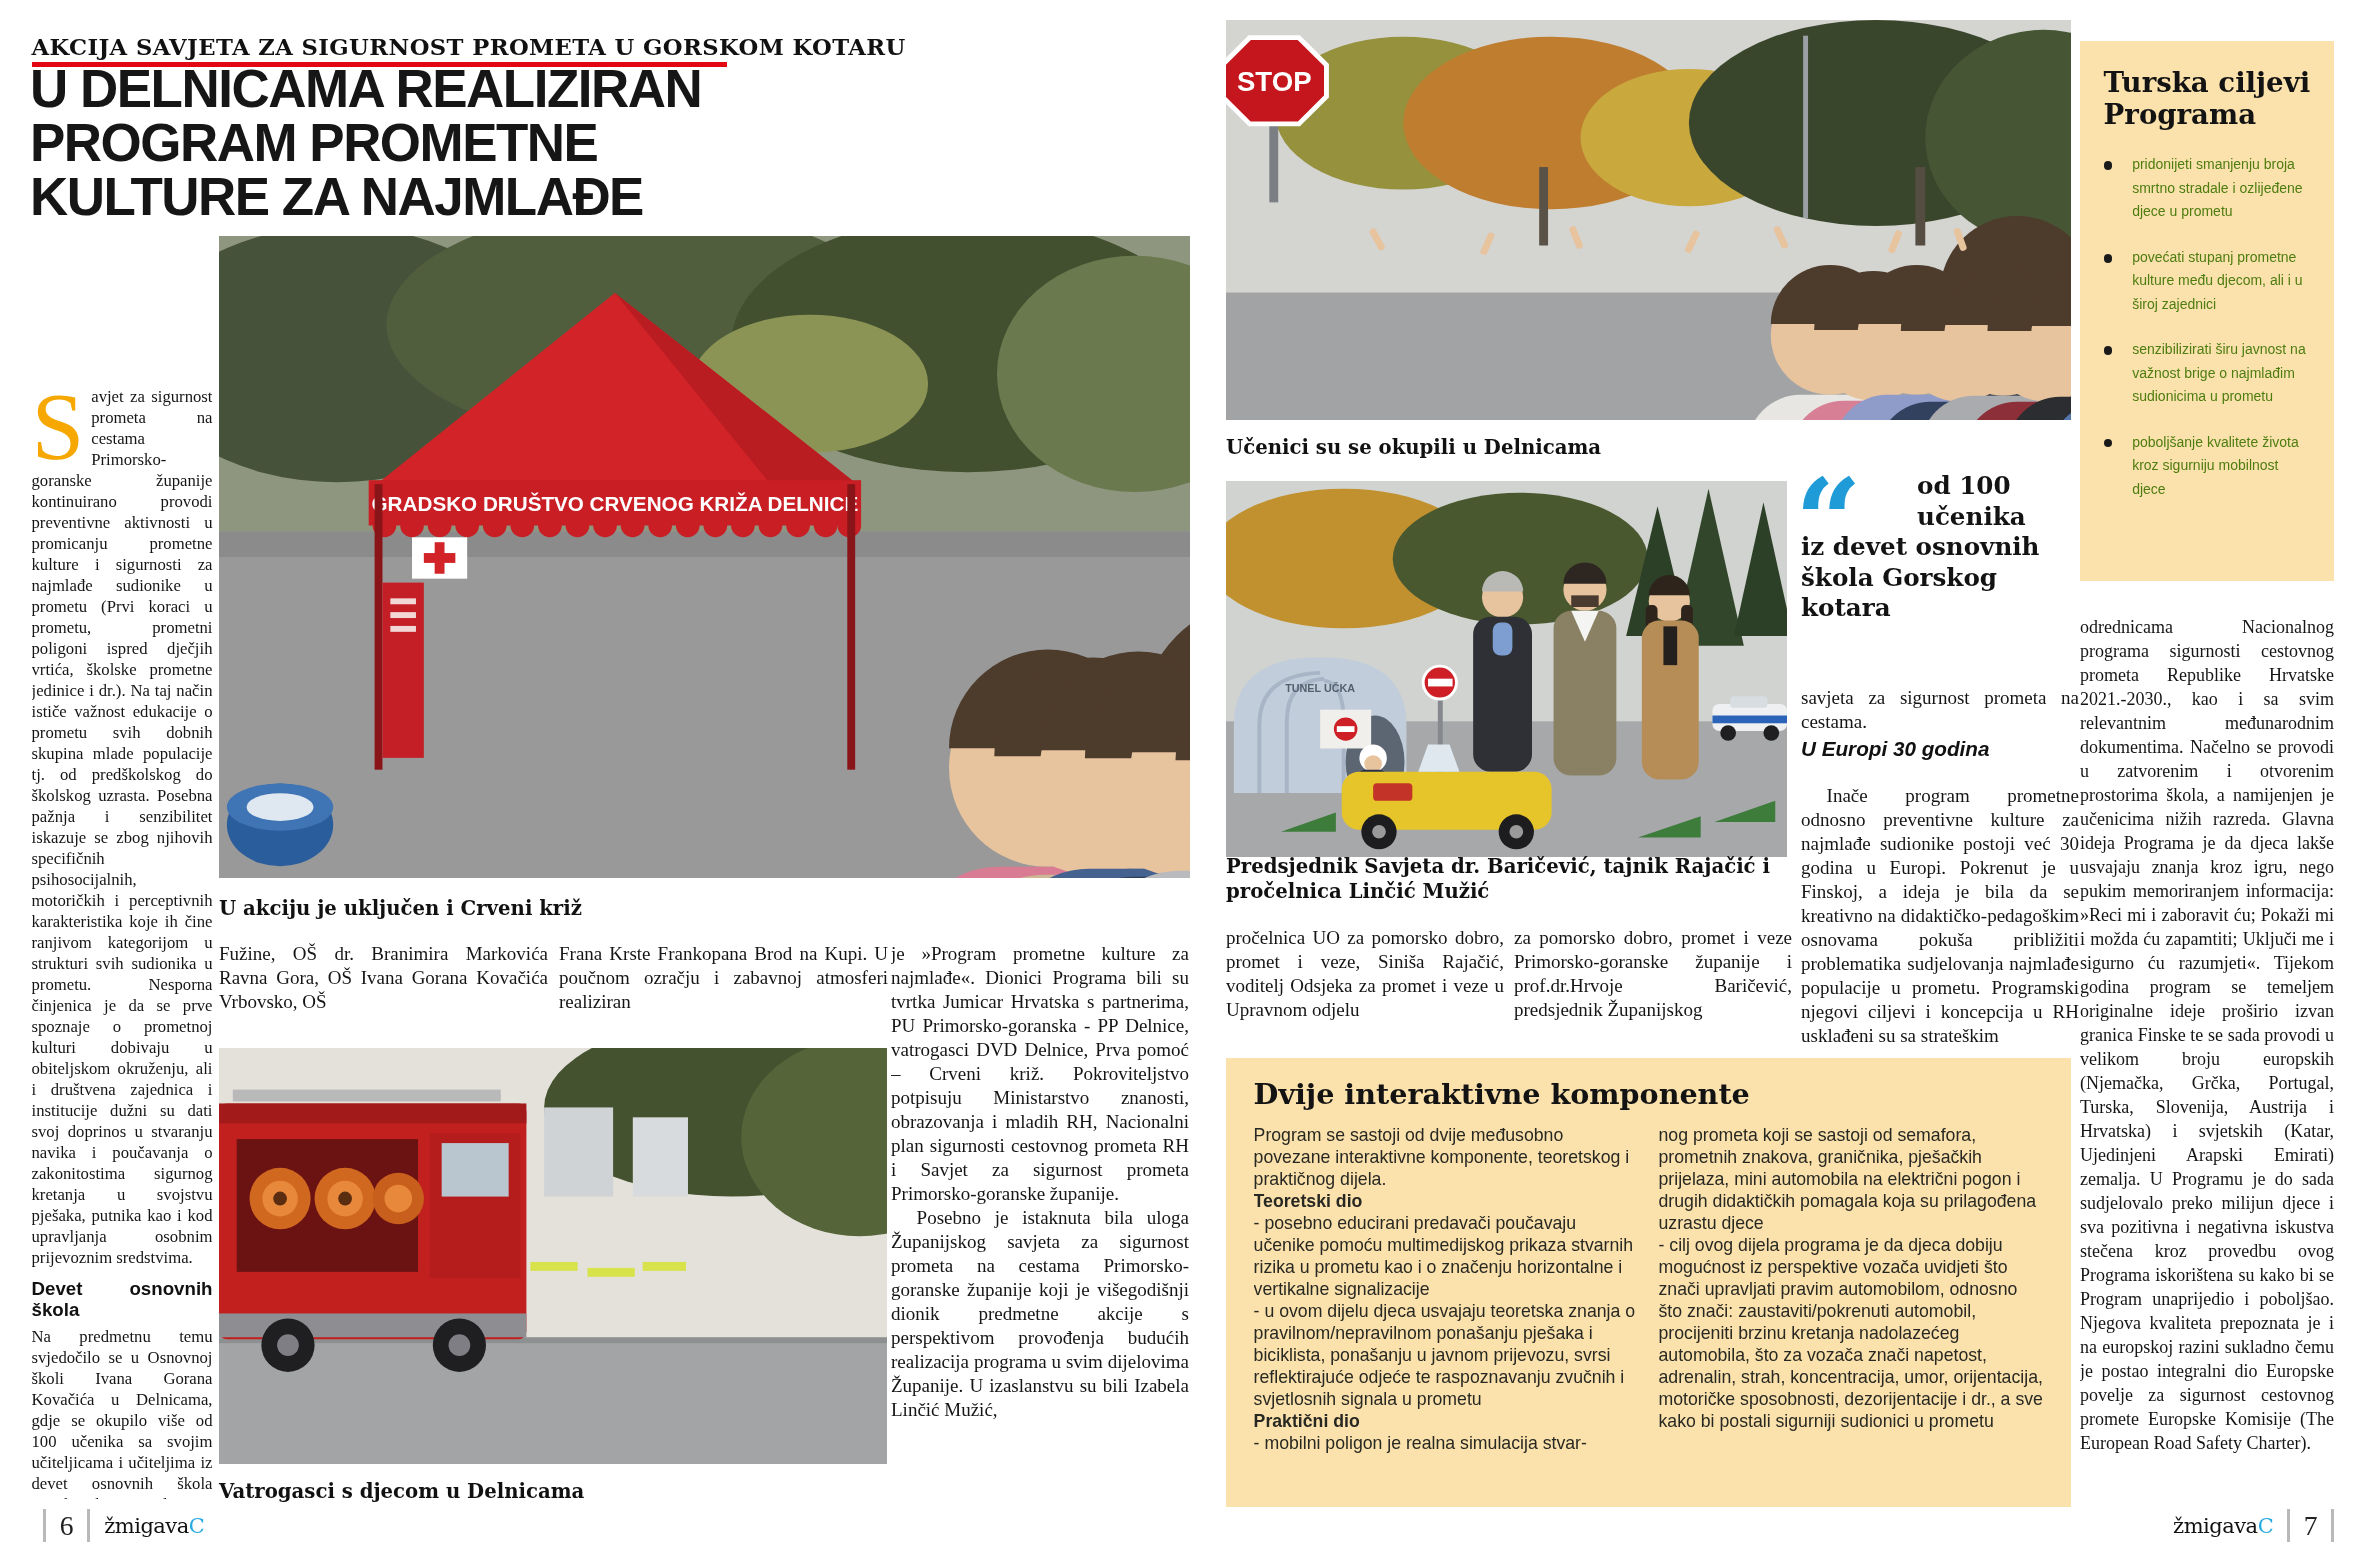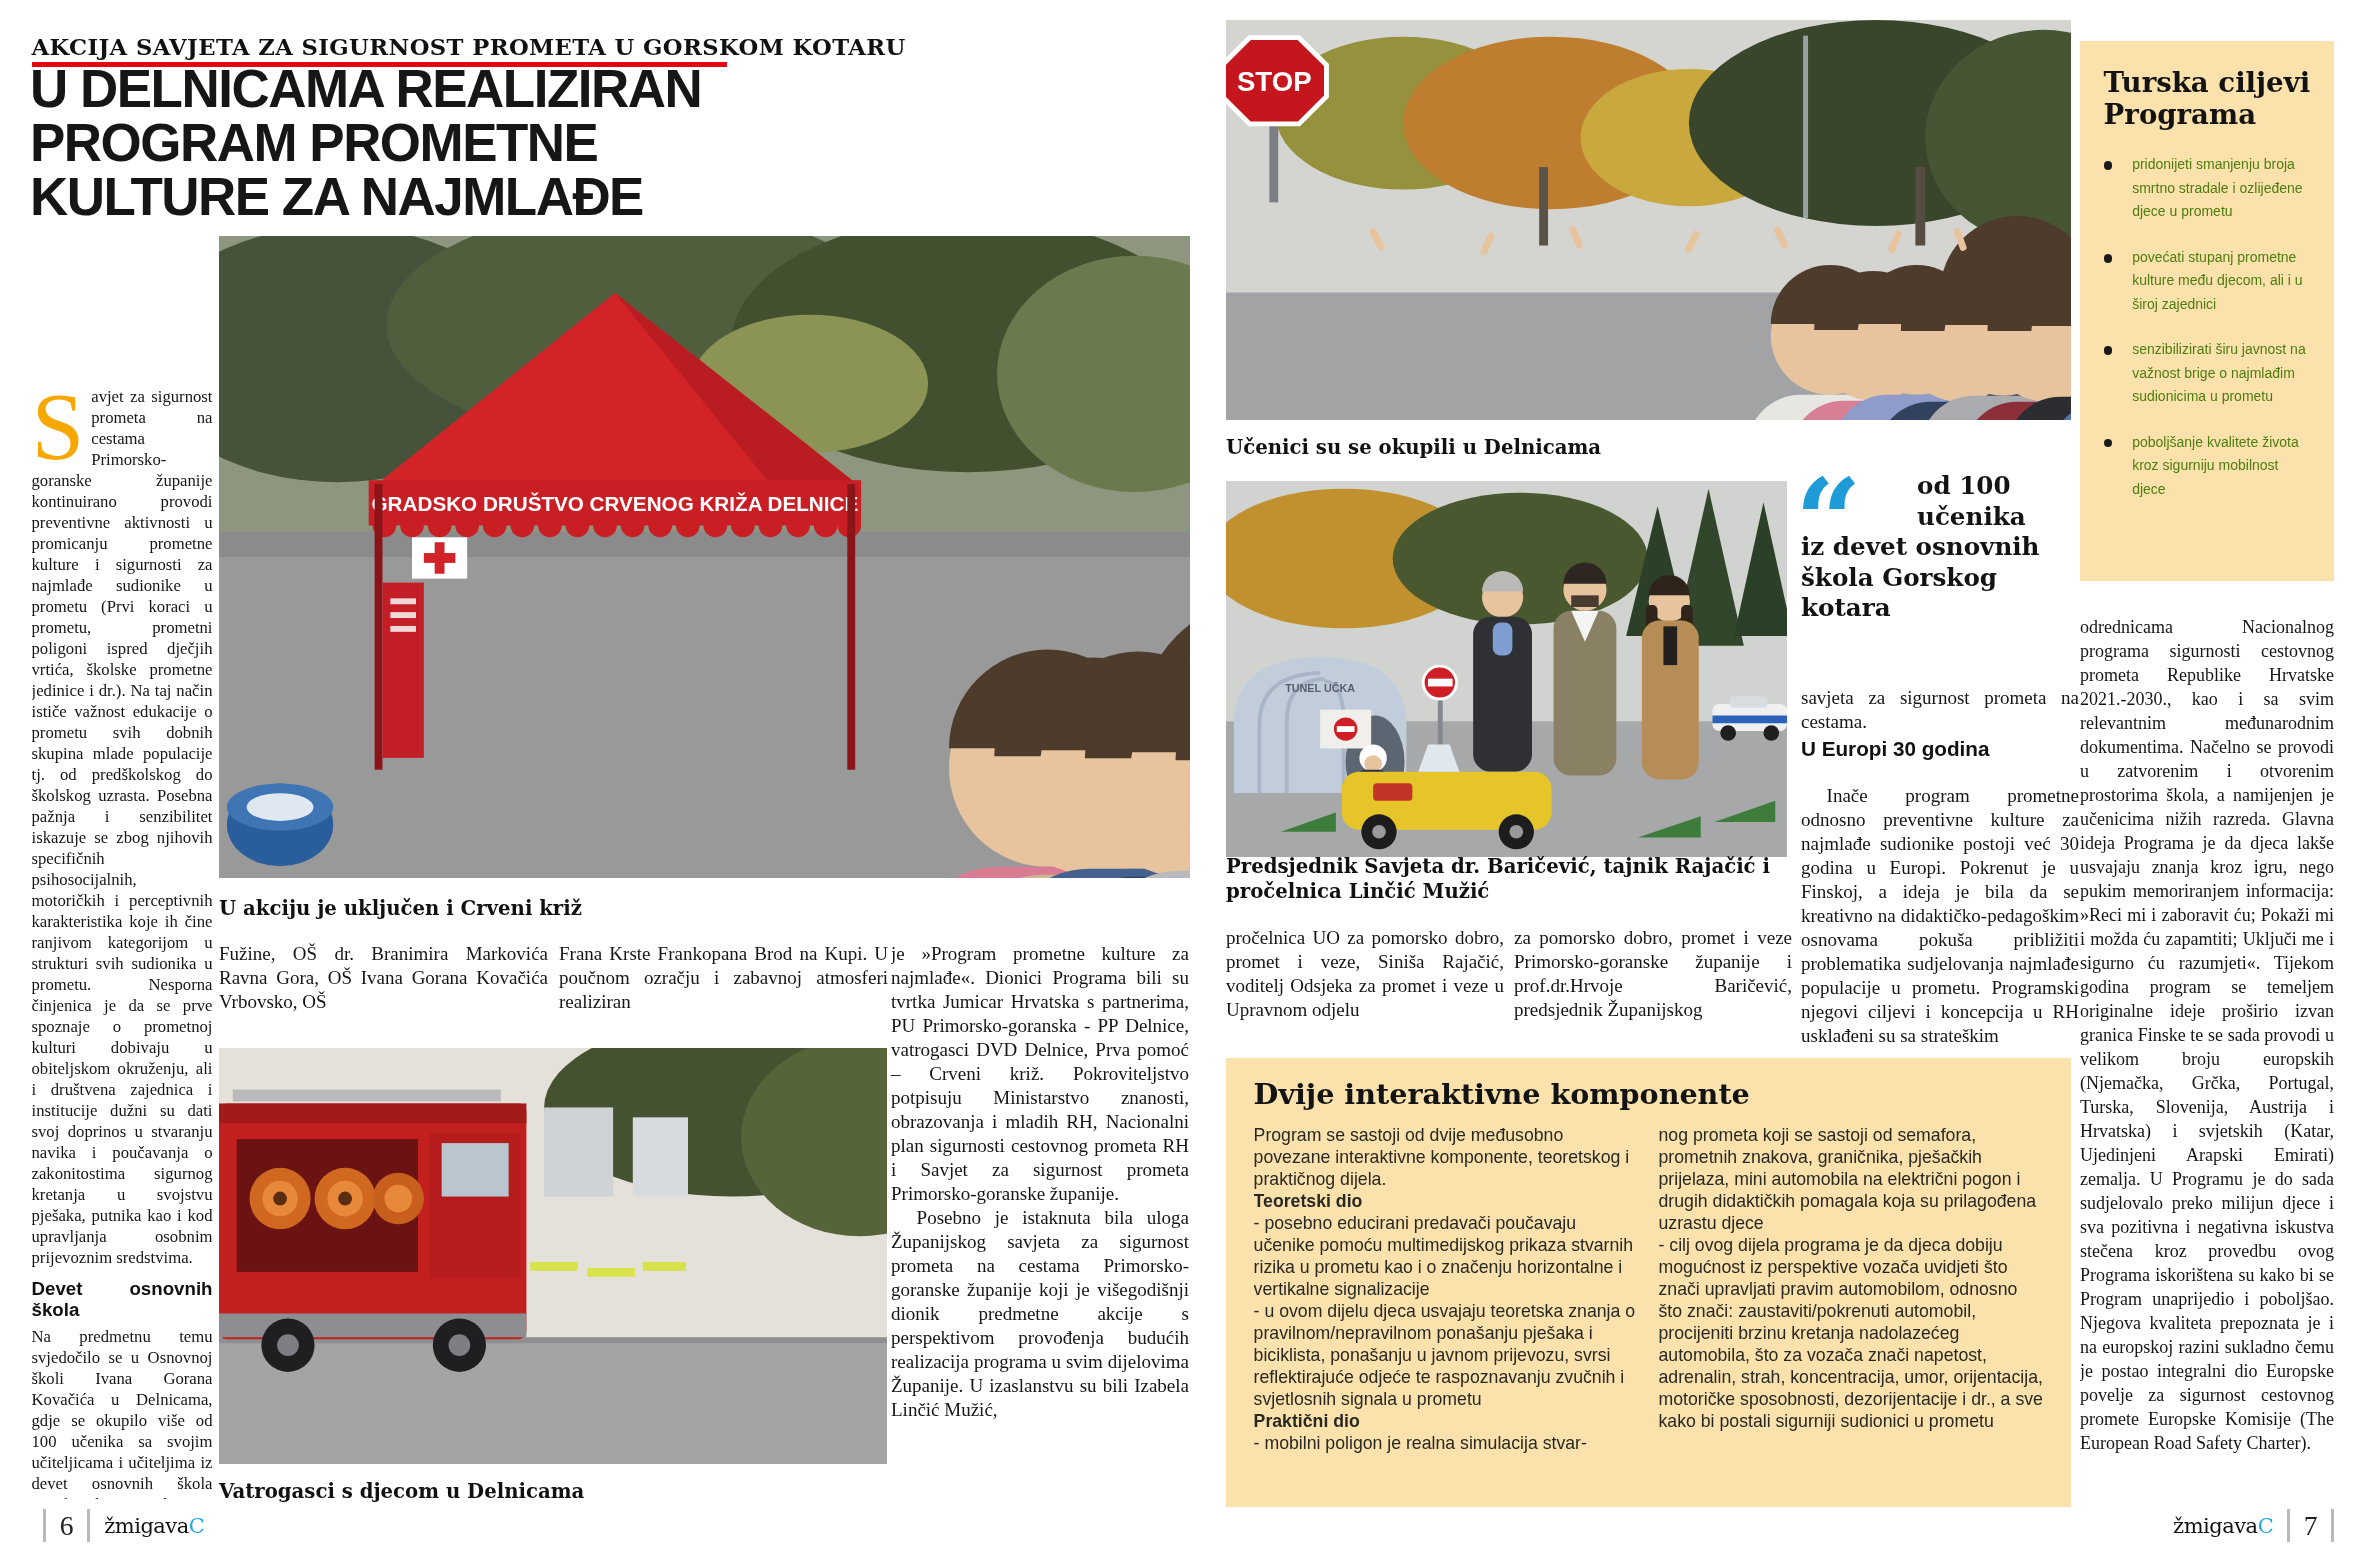--- a/index.html
+++ b/index.html
@@ -372,21 +372,21 @@
       <div>pročelnica Linčić Mužić</div>
     </figcaption>
 
     <div class="abs" style="left:1801px;top:463px;width:278px;">
       <div class="pq-mark abs" style="left:-5.9px;top:7.9px;">“</div>
       <div class="pq-line" style="padding-left:116px;">od 100 učenika</div>
       <div class="pq-line">iz devet osnovnih</div>
       <div class="pq-line">škola Gorskog kotara</div>
     </div>
     <div class="abs bodycol col-wide" style="left:1801px;top:678px;width:278px;height:51px;">savjeta za sigurnost prometa na cestama.</div>
-    <h3 class="abs subhead" style="left:1801px;top:737px;width:278px;font-size:20.7px;margin:0;">U Europi 30 godina</h3>
+    <h3 class="abs subhead" style="left:1801px;top:737px;width:278px;font-size:20.7px;margin:0;font-style:italic;">U Europi 30 godina</h3>
     <div class="abs bodycol col-wide" style="left:1801px;top:776px;width:278px;height:268px;">
       <p style="margin:0;text-indent:25.6px;">Inače program prometne odnosno preventivne kulture za najmlađe sudionike postoji već 30 godina u Europi. Pokrenut je u Finskoj, a ideja je bila da se kreativno na didaktičko-pedagoškim osnovama pokuša približiti problematika sudjelovanja najmlađe populacije u prometu. Programski njegovi ciljevi i koncepcija u RH usklađeni su sa strateškim</p>
     </div>
 
     <div class="abs bodycol col-wide" style="left:1226px;top:918px;width:278px;height:102px;">pročelnica UO za pomorsko dobro, promet i veze, Siniša Rajačić, voditelj Odsjeka za promet i veze u Upravnom odjelu</div>
     <div class="abs bodycol col-wide" style="left:1514px;top:918px;width:278px;height:102px;">za pomorsko dobro, promet i veze Primorsko-goranske županije i prof.dr.Hrvoje Baričević, predsjednik Županijskog</div>
 
     <aside class="abs panel" style="left:2080px;top:33px;width:254px;height:540px;box-sizing:border-box;padding:25.6px 23.6px;">
       <div class="panel-title">
         <div>Turska ciljevi</div>

